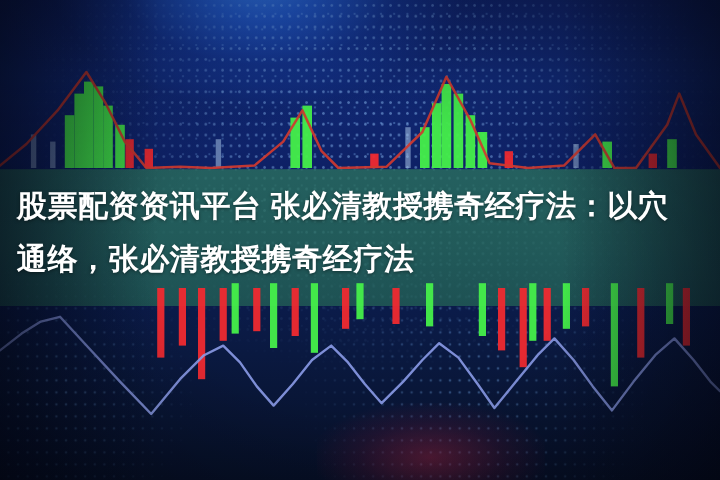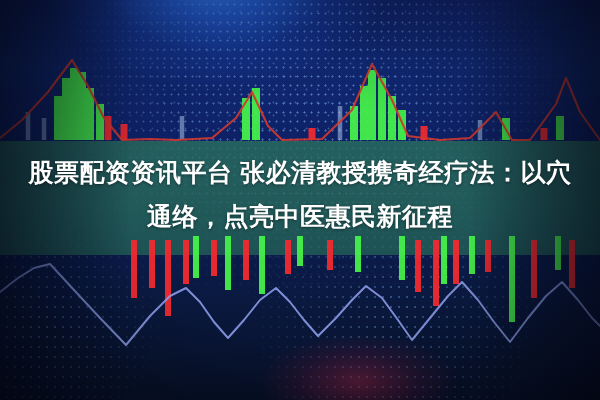--- a/index.html
+++ b/index.html
@@ -78,21 +78,20 @@
   .band{
     position:absolute;left:0;right:0;
     top:141px;height:114px;
     background:linear-gradient(180deg, rgba(42,112,94,.80) 0%, rgba(40,108,92,.78) 55%, rgba(36,100,86,.74) 100%);
     mix-blend-mode:normal;
   }
 
   
   .headline{
     position:absolute;left:0;right:0;top:150px;
-    text-align:center;
     color:#ffffff;
     font-weight:bold;
     font-size:25px;
     line-height:44px;
     letter-spacing:.5px;
     text-shadow:0 1px 3px rgba(0,0,0,.45);
     padding:0 14px;
     box-sizing:border-box;
     white-space:nowrap;
   }
@@ -178,16 +177,16 @@
   </svg>
 
   <svg class="layer" id="low-svg" viewBox="0 0 600 400" preserveAspectRatio="none" xmlns="http://www.w3.org/2000/svg">
     <path id="p-trend-low" fill="none" stroke-width="2" stroke-linejoin="round" stroke-linecap="round" opacity="0.9" d="M 0,292 L 18,278 L 34,268 L 50,264 L 74,290 L 100,318 L 126,345 L 150,316 L 170,296 L 186,288 L 200,302 L 214,322 L 228,338 L 244,320 L 260,300 L 276,288 L 290,302 L 304,320 L 318,336 L 336,318 L 352,300 L 366,286 L 382,298 L 398,320 L 412,340 L 430,318 L 448,296 L 462,282 L 478,300 L 494,322 L 510,342 L 528,318 L 546,296 L 562,282 L 578,300 L 592,318 L 600,326" stroke="#8b9be8"></path>
   </svg>
 
   <div class="bg-vignette"></div>
 
   <div class="headline">
     <div class="l1">股票配资资讯平台 张必清教授携奇经疗法：以穴</div>
-    <div class="l2">通络，点亮中医惠民新征程</div>
+    <div class="l2">通络，张必清教授携奇经疗法</div>
   </div>
 
 </div>
 
 </body></html>

